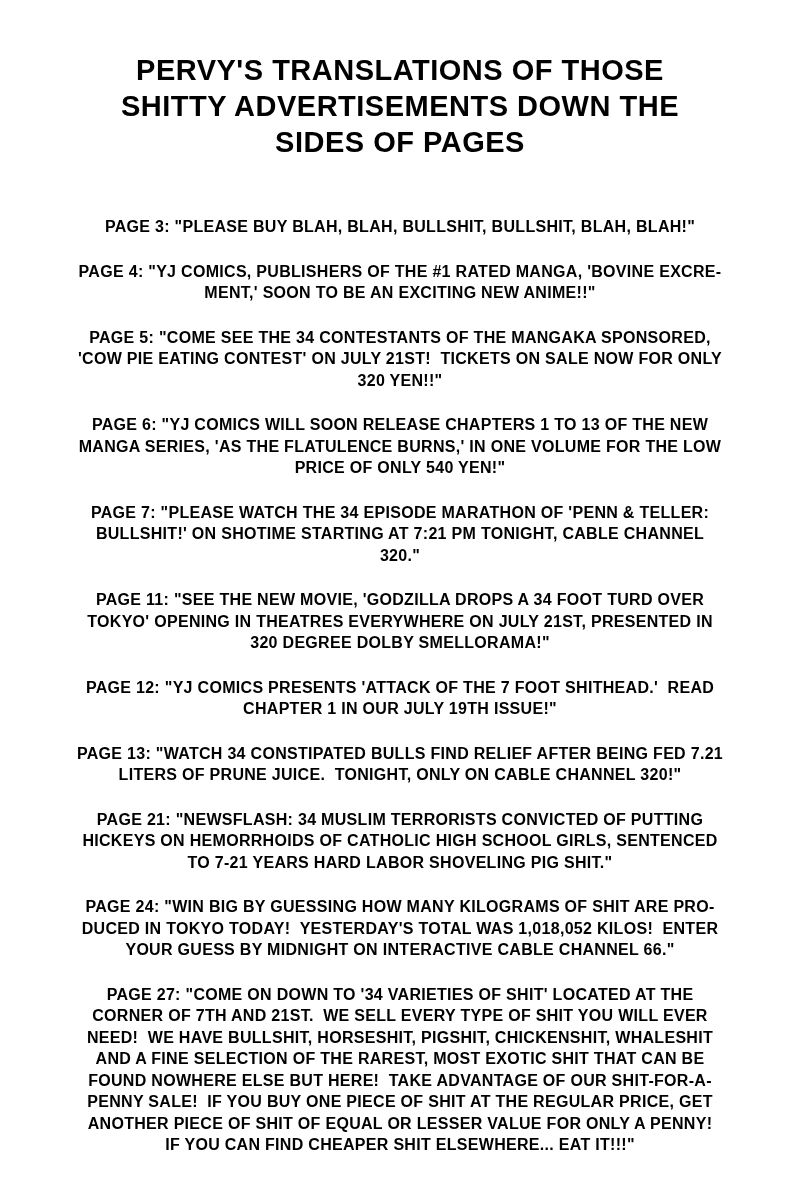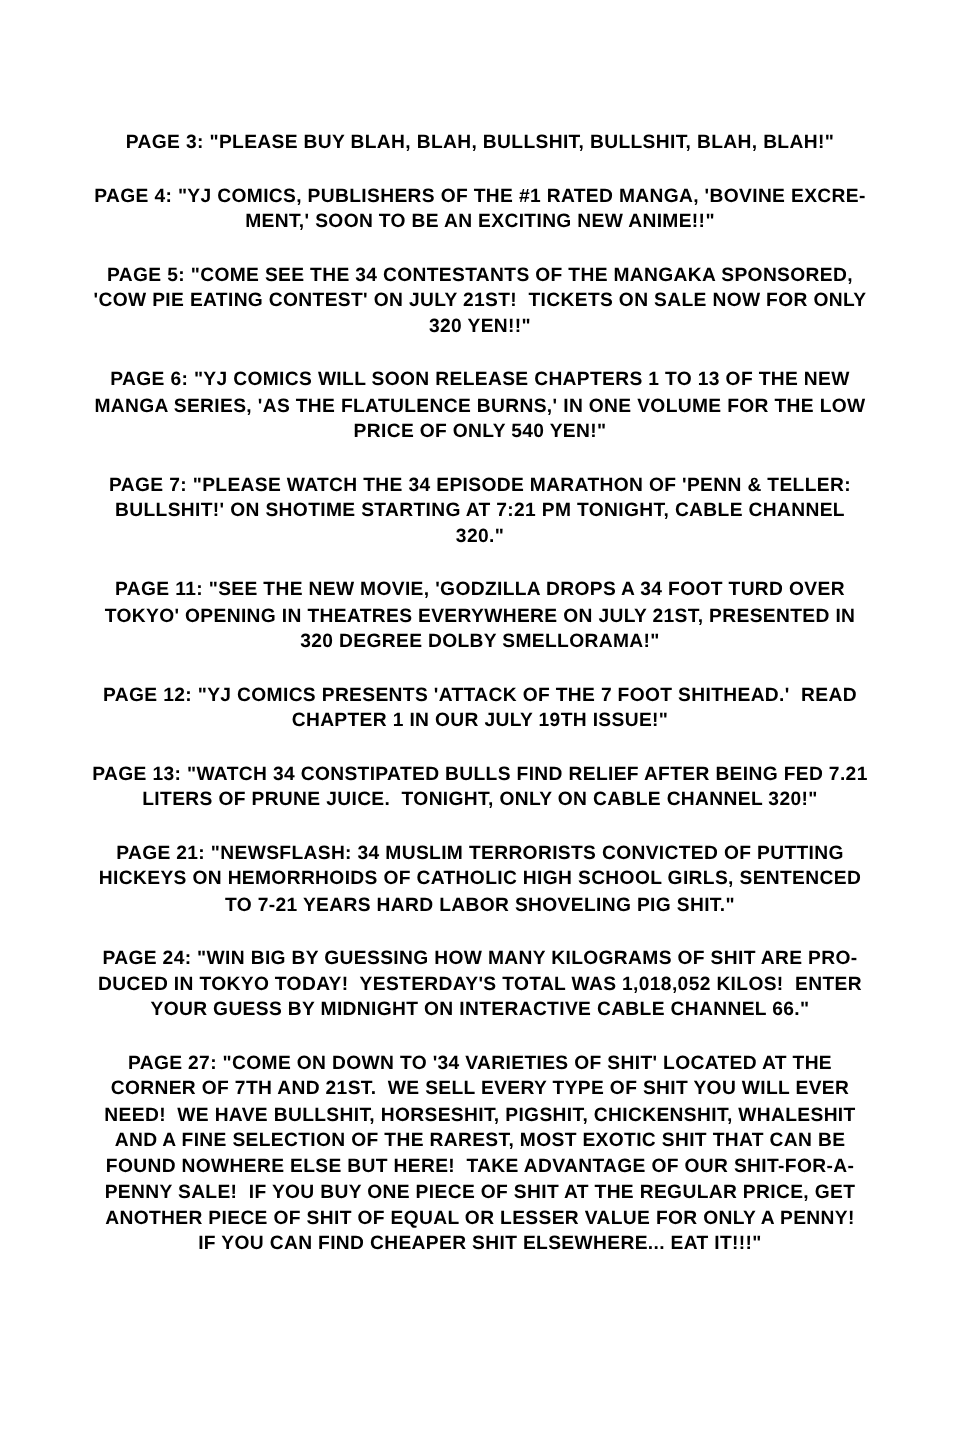--- a/index.html
+++ b/index.html
@@ -44,20 +44,25 @@
     letter-spacing: 0.3px;
     white-space: pre-wrap;
     padding: 0 50px;
     margin: 0;
   }
 </style>
 </head>
 <body>
 
 <div class="page">
+  <h1 class="title">
+    <span class="title-line">PERVY'S TRANSLATIONS OF THOSE</span>
+    <span class="title-line">SHITTY ADVERTISEMENTS DOWN THE</span>
+    <span class="title-line">SIDES OF PAGES</span>
+  </h1>
   <div class="adverts">
       <p class="para">PAGE 3: "PLEASE BUY BLAH, BLAH, BULLSHIT, BULLSHIT, BLAH, BLAH!"</p>
       <p class="para">PAGE 4: "YJ COMICS, PUBLISHERS OF THE #1 RATED MANGA, 'BOVINE EXCRE-
 MENT,' SOON TO BE AN EXCITING NEW ANIME!!"</p>
       <p class="para">PAGE 5: "COME SEE THE 34 CONTESTANTS OF THE MANGAKA SPONSORED,
 'COW PIE EATING CONTEST' ON JULY 21ST!  TICKETS ON SALE NOW FOR ONLY
 320 YEN!!"</p>
       <p class="para">PAGE 6: "YJ COMICS WILL SOON RELEASE CHAPTERS 1 TO 13 OF THE NEW
 MANGA SERIES, 'AS THE FLATULENCE BURNS,' IN ONE VOLUME FOR THE LOW
 PRICE OF ONLY 540 YEN!"</p>

